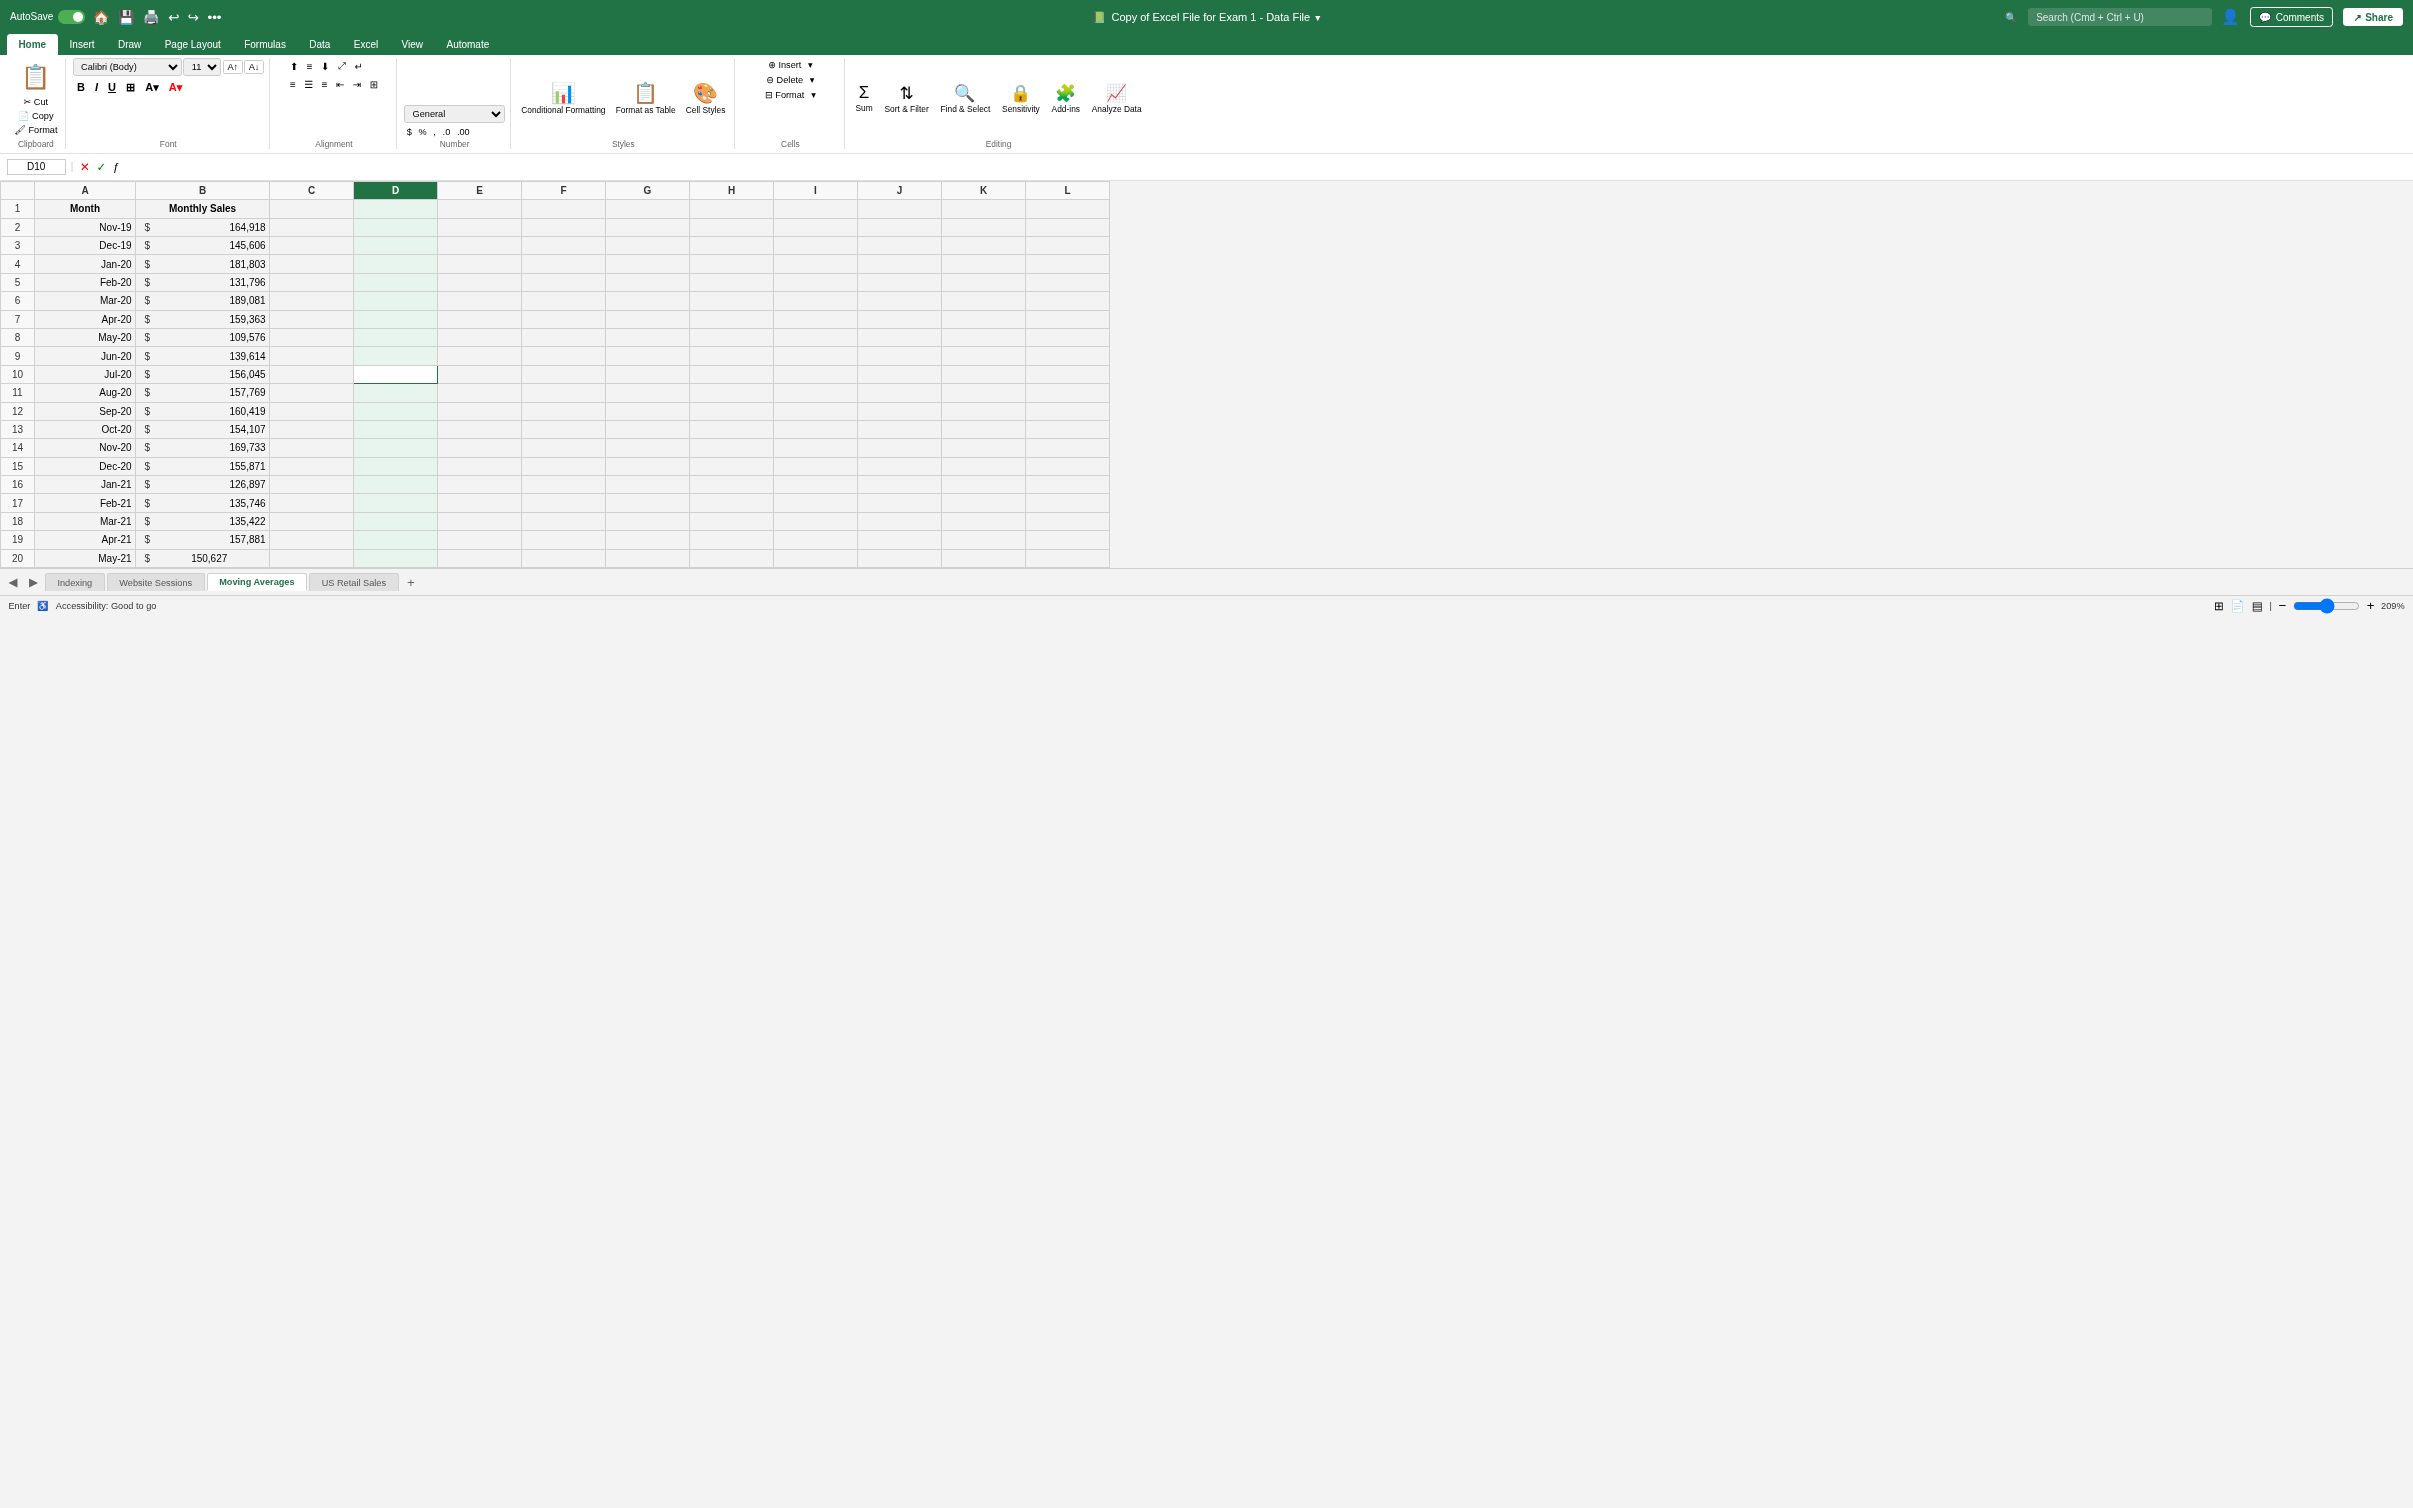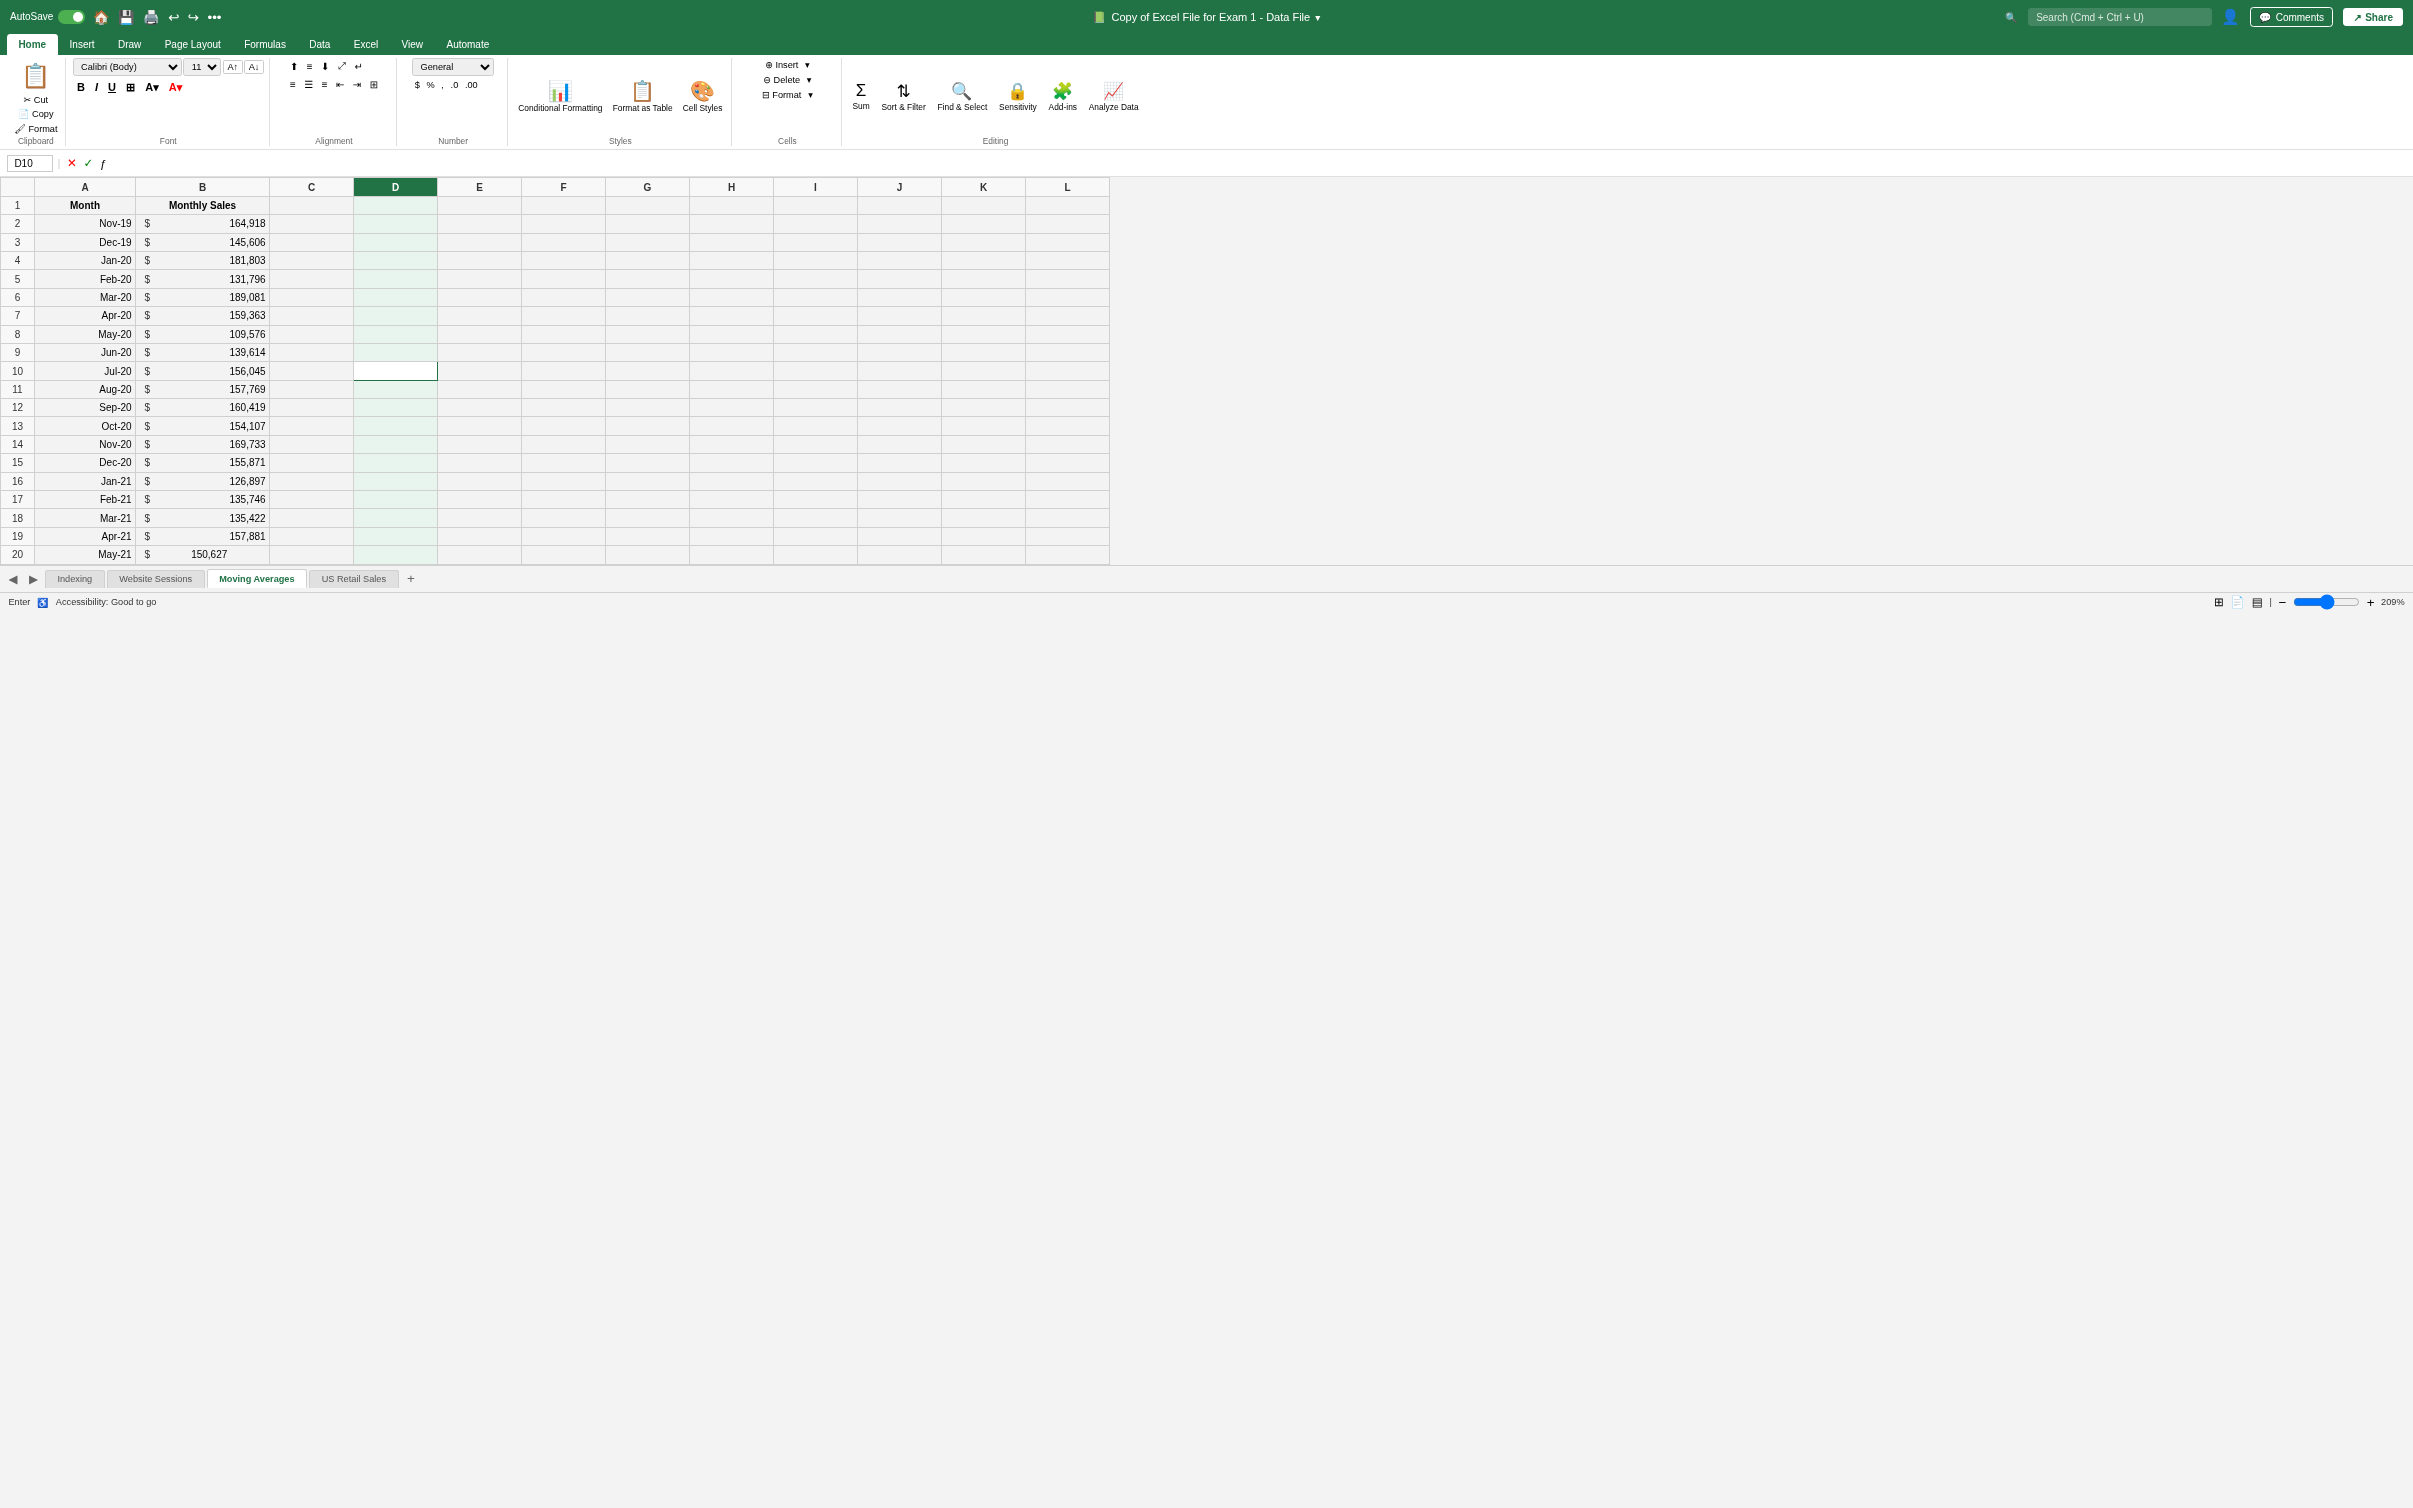--- a/index.html
+++ b/index.html
@@ -77,21 +77,21 @@
     
     .formula-bar {
       height: 27px;
       background: white;
       border-bottom: 0.8px solid #e0e0e0;
       display: flex;
       align-items: center;
       padding: 0 6.7px;
       gap: 5px;
     }
-    .cell-ref-box { border: 0.8px solid #ccc; padding: 1.7px 6.7px; font-size: 10px; width: 46px; text-align: left; }
+    .cell-ref-box { border: 0.8px solid #ccc; padding: 1.7px 6.7px; font-size: 10px; width: 59px; text-align: center; }
     .formula-divider { color: #ccc; }
     .formula-icons { display: flex; gap: 3.4px; }
     .formula-icon-btn { border: none; background: transparent; cursor: pointer; font-size: 11.7px; padding: 1.7px; }
     .formula-input { flex: 1; border: none; outline: none; font-size: 10px; padding: 1.7px 3.4px; }
 
     
     .grid-container {
       display: flex;
       flex-direction: column;
       flex: 1;
@@ -198,21 +198,21 @@
     .status-right { display: flex; align-items: center; gap: 6.7px; }
     .zoom-level { font-size: 9.2px; }
 
     
     .ribbon-row { display: flex; align-items: center; gap: 1.7px; }
     .mini-btn { border: none; background: transparent; cursor: pointer; padding: 0.8px 2.5px; border-radius: 1.7px; font-size: 9.2px; }
 
     .big-icon-btn { display: flex; flex-direction: column; align-items: center; cursor: pointer; padding: 3.4px; border: none; background: transparent; border-radius: 2.5px; font-size: 8.4px; }
     .big-icon { font-size: 20px; }
 
-    .num-format-dropdown { border: 0.8px solid #ccc; border-radius: 2.5px; padding: 1.7px 3.4px; font-size: 9.2px; width: 82px; }
+    .num-format-dropdown { border: 0.8px solid #ccc; border-radius: 2.5px; padding: 1.7px 3.4px; font-size: 9.2px; width: 101px; margin-top: 47px; }
     .align-btn { border: none; background: transparent; cursor: pointer; padding: 1.7px 3.4px; border-radius: 1.7px; font-size: 10px; }
   </style>
 </head>
 <body>
 
 <div class="title-bar">
   <div class="title-bar-left">
     <div class="autosave-toggle">
       <span>AutoSave</span>
       <div class="toggle-switch"></div>

